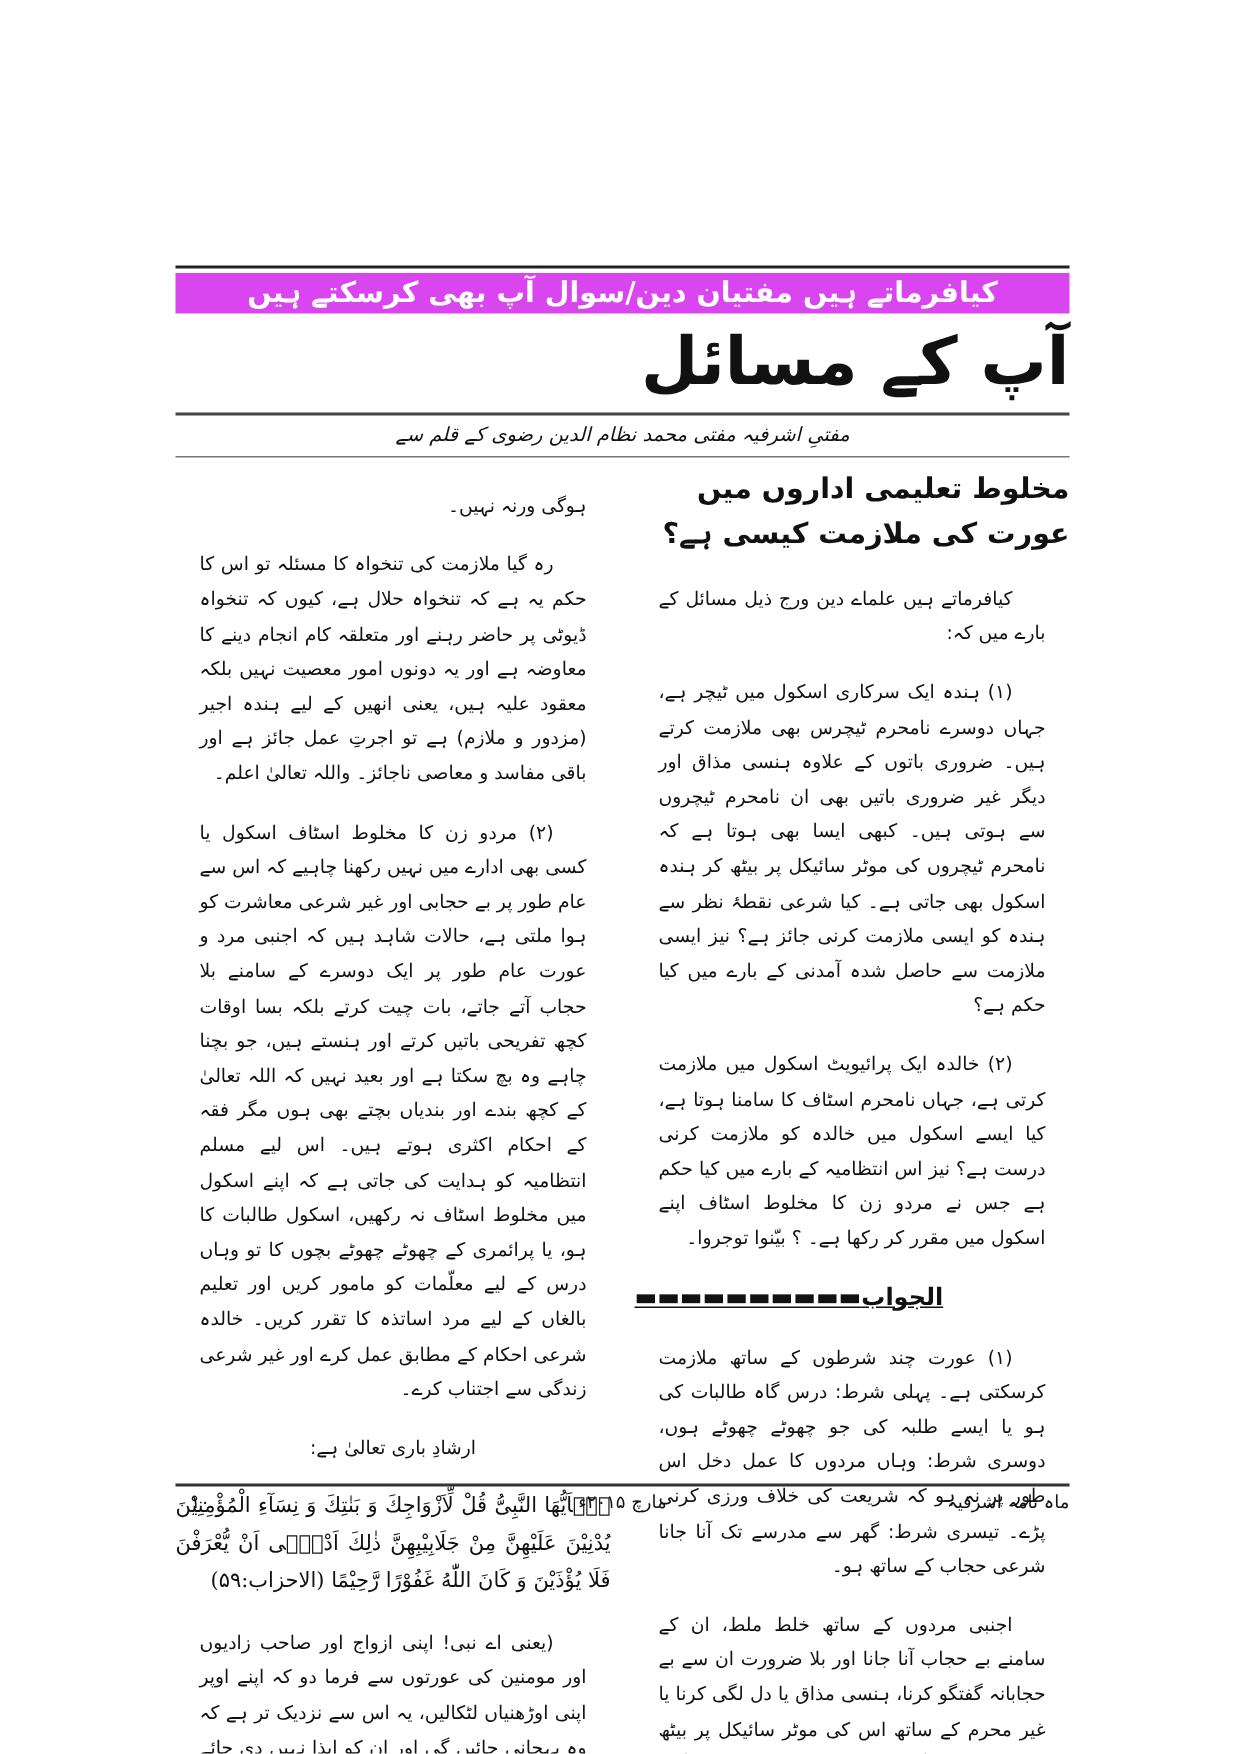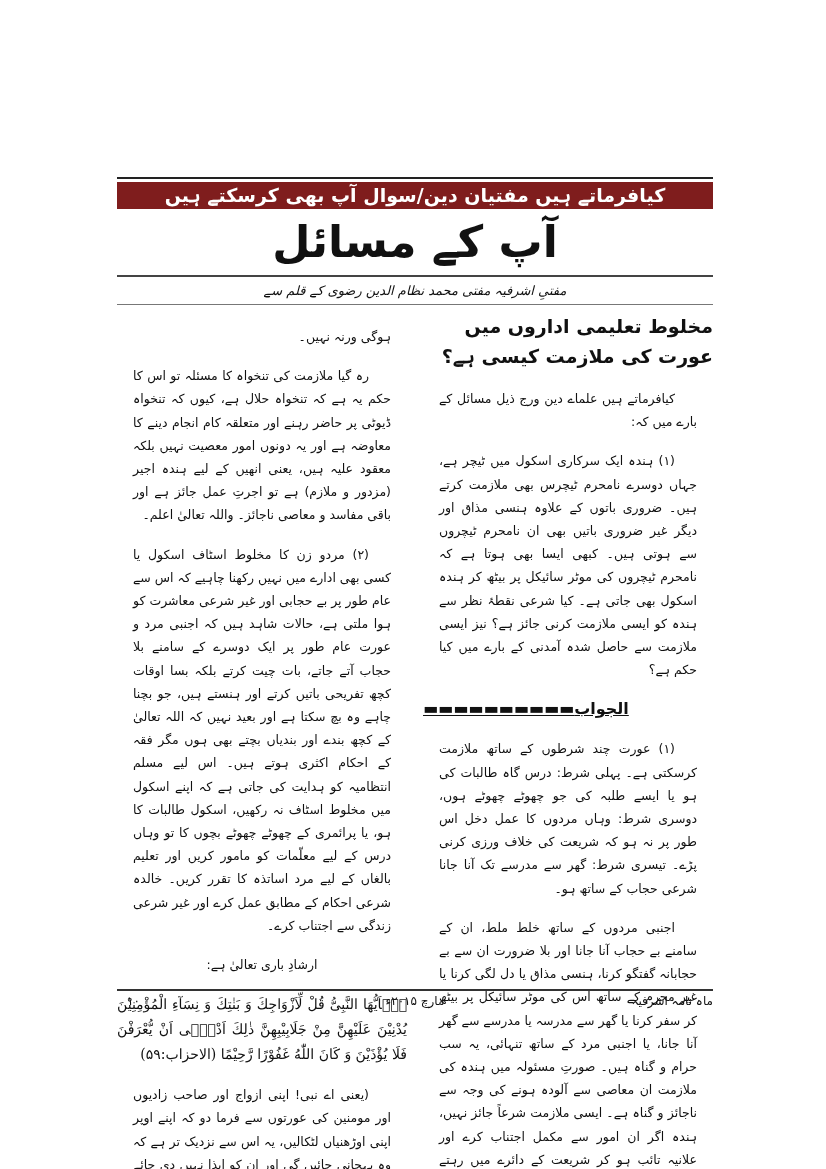--- a/index.html
+++ b/index.html
@@ -1,22 +1,22 @@
 <!DOCTYPE html>
 <html><head>
 <meta charset="utf-8">
 <style>
   html, body { margin:0; padding:0; background:#ffffff; }
   body { width:826px; height:1169px; position:relative; overflow:hidden;
          font-family:"DejaVu Sans", sans-serif; color:#111; }
   .page { position:absolute; left:117px; top:177px; width:596px; }
   .top-rule { height:2px; background:#222; margin-bottom:3px; }
-  .banner { background:#7f1d1d; color:#fff; direction:rtl; text-align:center;
+  .banner { background:#d946ef; color:#fff; direction:rtl; text-align:center;
             font-weight:bold; font-size:19px; line-height:26px; height:27px; overflow:hidden; }
-  .main-title { direction:rtl; text-align:center; font-weight:900; font-size:44px;
+  .main-title { direction:rtl; font-weight:900; font-size:44px;
                 line-height:62px; margin-top:2px; letter-spacing:1px; }
   .mid-rule { height:2px; background:#444; margin:2px 0 4px 0; }
   .byline { direction:rtl; text-align:center; font-size:13px; line-height:20px; font-style:italic; }
   .byline-rule { height:1px; background:#777; margin-top:3px; }
   .cols { display:flex; flex-direction:row-reverse; justify-content:space-between; margin-top:4px; }
   .col { width:290px; direction:rtl; text-align:justify; font-size:12.5px; line-height:23.2px; }
   .q-title { font-weight:bold; font-size:19px; line-height:30px; text-align:right; margin:2px 0 2px 0; }
   .para { margin:16px; text-indent:22px; }
   .para.noindent { text-indent:0; }
   .answer-head { text-align:left; font-weight:900; font-size:16px; line-height:24px; margin:4px 0 0 0;text-decoration:underline; }
@@ -38,20 +38,21 @@
   <div class="main-title">آپ کے مسائل</div>
   <div class="mid-rule"></div>
   <div class="byline">مفتیِ اشرفیہ مفتی محمد نظام الدین رضوی کے قلم سے</div>
   <div class="byline-rule"></div>
 
   <div class="cols">
     <div class="col">
       <div class="q-title">مخلوط تعلیمی اداروں میں عورت کی ملازمت کیسی ہے؟</div>
       <p class="para">کیافرماتے ہیں علماے دین ورج ذیل مسائل کے بارے میں کہ:</p>
       <p class="para">(۱) ہندہ ایک سرکاری اسکول میں ٹیچر ہے، جہاں دوسرے نامحرم ٹیچرس بھی ملازمت کرتے ہیں۔ ضروری باتوں کے علاوہ ہنسی مذاق اور دیگر غیر ضروری باتیں بھی ان نامحرم ٹیچروں سے ہوتی ہیں۔ کبھی ایسا بھی ہوتا ہے کہ نامحرم ٹیچروں کی موٹر سائیکل پر بیٹھ کر ہندہ اسکول بھی جاتی ہے۔ کیا شرعی نقطۂ نظر سے ہندہ کو ایسی ملازمت کرنی جائز ہے؟ نیز ایسی ملازمت سے حاصل شدہ آمدنی کے بارے میں کیا حکم ہے؟</p>
+      <p class="para">(۲) خالدہ ایک پرائیویٹ اسکول میں ملازمت کرتی ہے، جہاں نامحرم اسٹاف کا سامنا ہوتا ہے، کیا ایسے اسکول میں خالدہ کو ملازمت کرنی درست ہے؟ نیز اس انتظامیہ کے بارے میں کیا حکم ہے جس نے مردو زن کا مخلوط اسٹاف اپنے اسکول میں مقرر کر رکھا ہے۔ ؟ بیّنوا توجروا۔</p>
       <div class="answer-head">
         <span>الجواب</span><span class="dashes">▬▬▬▬▬▬▬▬▬▬</span>
       </div>
       <p class="para">(۱) عورت چند شرطوں کے ساتھ ملازمت کرسکتی ہے۔ پہلی شرط: درس گاہ طالبات کی ہو یا ایسے طلبہ کی جو چھوٹے چھوٹے ہوں، دوسری شرط: وہاں مردوں کا عمل دخل اس طور پر نہ ہو کہ شریعت کی خلاف ورزی کرنی پڑے۔ تیسری شرط: گھر سے مدرسے تک آنا جانا شرعی حجاب کے ساتھ ہو۔</p>
       <p class="para">اجنبی مردوں کے ساتھ خلط ملط، ان کے سامنے بے حجاب آنا جانا اور بلا ضرورت ان سے بے حجابانہ گفتگو کرنا، ہنسی مذاق یا دل لگی کرنا یا غیر محرم کے ساتھ اس کی موٹر سائیکل پر بیٹھ کر سفر کرنا یا گھر سے مدرسہ یا مدرسے سے گھر آنا جانا، یا اجنبی مرد کے ساتھ تنہائی، یہ سب حرام و گناہ ہیں۔ صورتِ مسئولہ میں ہندہ کی ملازمت ان معاصی سے آلودہ ہونے کی وجہ سے ناجائز و گناہ ہے۔ ایسی ملازمت شرعاً جائز نہیں، ہندہ اگر ان امور سے مکمل اجتناب کرے اور علانیہ تائب ہو کر شریعت کے دائرے میں رہتے ہوئے مدرسے میں رہے اور آئے جائے تو ملازمت کی اجازت</p>
     </div>
 
     <div class="col">
       <p class="para noindent">ہوگی ورنہ نہیں۔</p>
       <p class="para">رہ گیا ملازمت کی تنخواہ کا مسئلہ تو اس کا حکم یہ ہے کہ تنخواہ حلال ہے، کیوں کہ تنخواہ ڈیوٹی پر حاضر رہنے اور متعلقہ کام انجام دینے کا معاوضہ ہے اور یہ دونوں امور معصیت نہیں بلکہ معقود علیہ ہیں، یعنی انھیں کے لیے ہندہ اجیر (مزدور و ملازم) ہے تو اجرتِ عمل جائز ہے اور باقی مفاسد و معاصی ناجائز۔ واللہ تعالیٰ اعلم۔</p>

